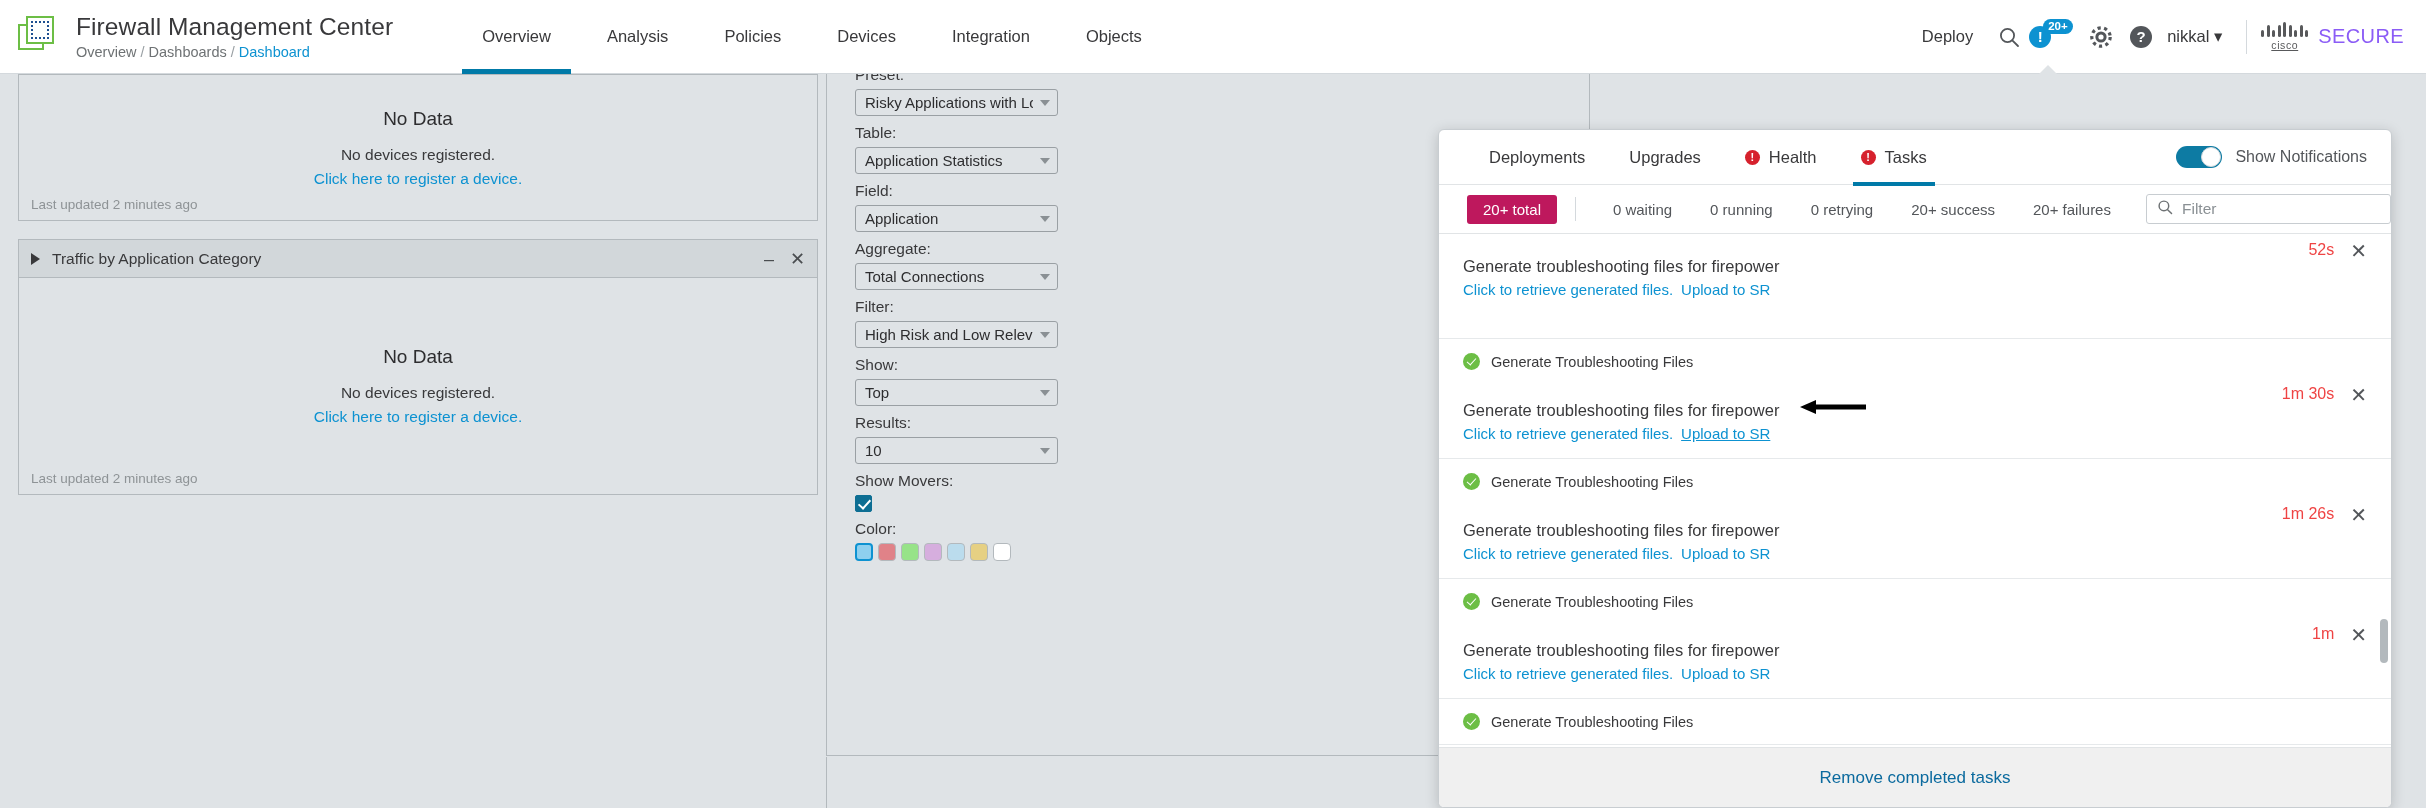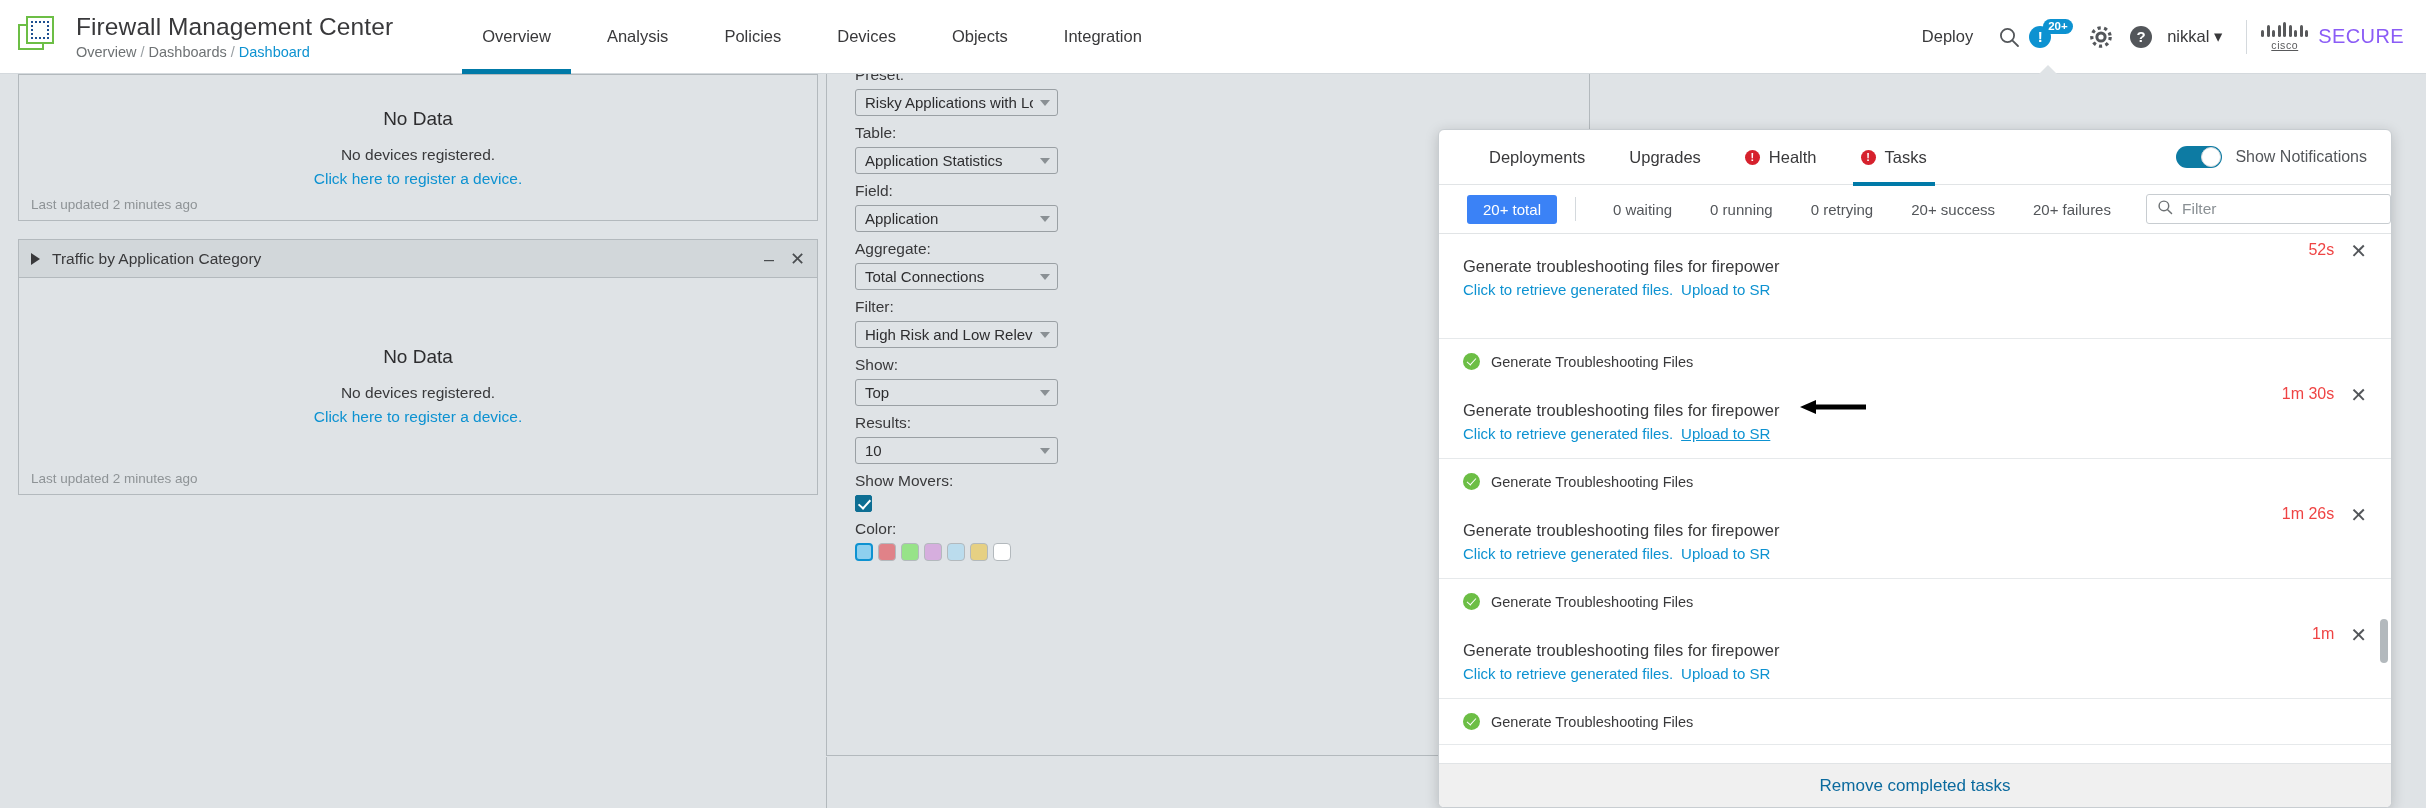--- a/index.html
+++ b/index.html
@@ -211,21 +211,21 @@
     position: absolute; right: 1px; top: 1px; width: 20px; height: 20px;
     border-radius: 50%; background: #fff; border: 1px solid #d4d9dd;
   }
   .toggle-label { font-size: 16px; color: #53565a; white-space: nowrap; }
 
   .np-filters {
     height: 49px; display: flex; align-items: center; padding-left: 28px;
     border-bottom: 1px solid #e1e4e6; gap: 0; flex: none;
   }
   .chip-total {
-    background: #3b82f6; color: #fff; font-size: 15px;
+    background: #be185d; color: #fff; font-size: 15px;
     border-radius: 3px; padding: 6px 16px; cursor: pointer; white-space: nowrap; text-align: center;
   }
   .chip-sep { width: 1px; height: 24px; background: #d4d9dd; margin: 0 18px; }
   .chip {
     font-size: 15px; color: #53565a; padding: 0 19px; cursor: pointer; white-space: nowrap;
   }
   .np-filter-input {
     margin-left: 16px; width: 258px; height: 30px;
     border: 1px solid #c8cdd1; border-radius: 3px;
     display: flex; align-items: center; gap: 9px; padding: 0 10px;
@@ -257,21 +257,21 @@
   .task-title { font-size: 16.5px; color: #39393b; margin-bottom: 5px; }
   .task-links { font-size: 15px; color: #0d92d1; }
   .task-links a { color: #0d92d1; text-decoration: none; cursor: pointer; }
   .task-links a.underlined { text-decoration: underline; }
   .task-links .sp { display: inline-block; width: 8px; }
   .task-right { display: flex; align-items: flex-start; gap: 16px; padding-top: 1px; }
   .task-time { font-size: 16px; color: #ef4444; white-space: nowrap; }
   .task-close { font-size: 20px; color: #53565a; cursor: pointer; line-height: 1; }
 
   .np-footer {
-    height: 44px; background: #f0f0f0; border-top: 1px solid #e1e4e6;
+    height: 60px; background: #f0f0f0; border-top: 1px solid #e1e4e6;
     display: flex; align-items: center; justify-content: center; flex: none;
   }
   .np-footer-link { font-size: 17px; color: #0b6a9e; cursor: pointer; }
 
   .np-scrollbar {
     position: absolute; right: 3px; top: 0; width: 8px; height: 100%;
   }
   .np-scrollthumb {
     position: absolute; right: 0; top: 385px; width: 8px; height: 44px;
     background: #b3b9bd; border-radius: 4px;
@@ -298,22 +298,22 @@
         <span>Overview</span><span class="crumb-sep"> / </span><span>Dashboards</span><span class="crumb-sep"> / </span><span class="crumb-link">Dashboard</span>
       </div>
     </div>
   </div>
 
   <div class="main-nav">
     <div class="nav-item active">Overview</div>
     <div class="nav-item">Analysis</div>
     <div class="nav-item">Policies</div>
     <div class="nav-item">Devices</div>
+    <div class="nav-item">Integration</div>
     <div class="nav-item">Objects</div>
-    <div class="nav-item">Integration</div>
   </div>
 
   <div class="header-right">
     <div class="deploy-btn">Deploy</div>
     <div class="hicon">
       <svg width="22" height="22" viewBox="0 0 22 22">
           <circle cx="9.5" cy="9.5" r="6.6" fill="none" stroke="#53565a" stroke-width="1.8"></circle>
           <line x1="14.3" y1="14.3" x2="20" y2="20" stroke="#53565a" stroke-width="1.8" stroke-linecap="round"></line>
         </svg>
     </div>

